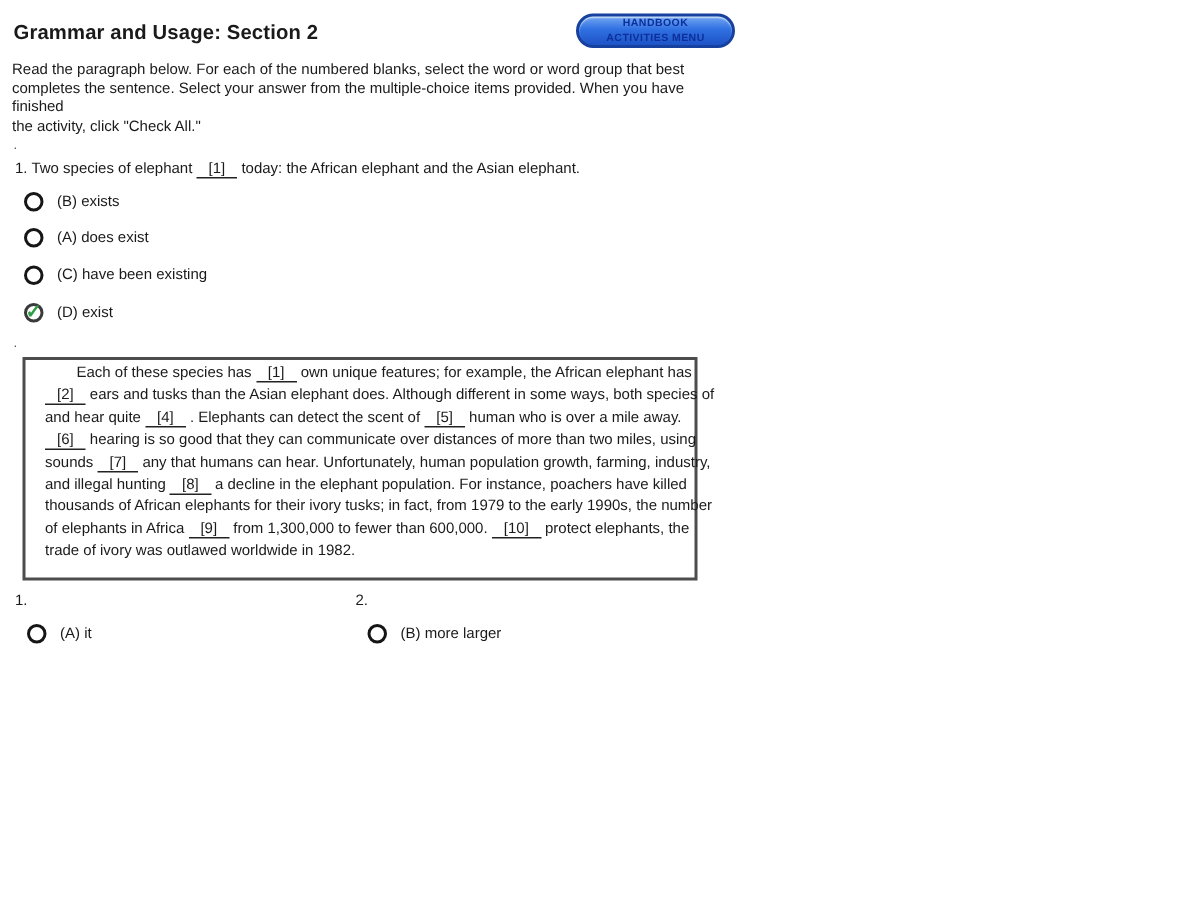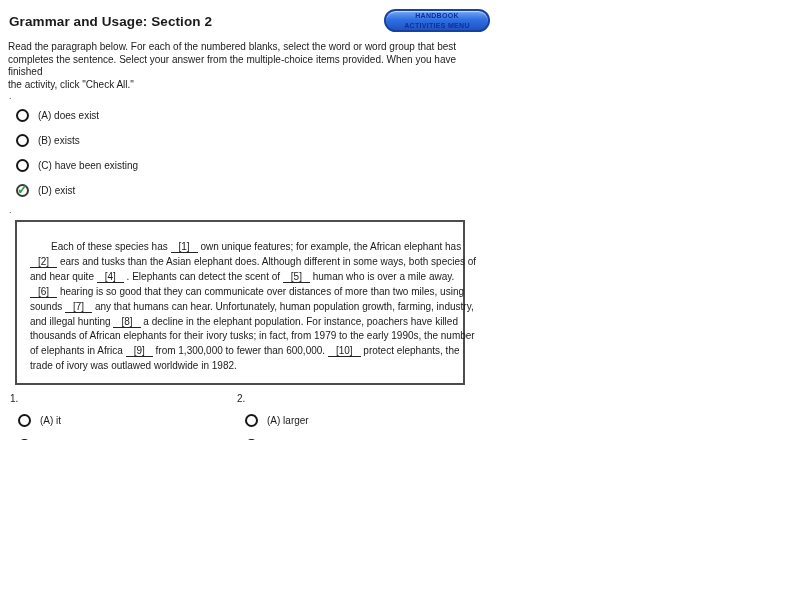--- a/index.html
+++ b/index.html
@@ -46,21 +46,21 @@
   .radio.checked { border-color:#3a3a3a; }
   .check { color:#2f9e44; font-size:13px; font-weight:bold; line-height:1; margin-top:-2px; }
   .option-label { margin-left:9px; font-size:10px; white-space:nowrap; }
 
   .stray2 { margin:7px 0 0 1px; }
 
   
   .passage-box {
     margin:6px 0 0 7px; width:450px;
     border:2px solid #4d4d4d;
-    padding:18px 13px 9px 13px;
+    padding:2px 13px 9px 13px;
     font-size:10px; line-height:14.9px;
   }
   .pline { white-space:nowrap; }
   .pline.indent { padding-left:21px; }
   .blank { border-bottom:1px solid #222; padding:0 8px; }
 
   
   .questions {
     margin:8px 0 0 2px;
     display:grid;
@@ -85,29 +85,30 @@
 
   <div class="instructions">
     <div>Read the paragraph below. For each of the numbered blanks, select the word or word group that best</div>
     <div>completes the sentence. Select your answer from the multiple-choice items provided. When you have finished</div>
     <div>the activity, click "Check All."</div>
   </div>
 
   <div class="stray">.</div>
 
 
+  <div class="example-question">1. Two species of elephant <span class="blank">[1]</span> today: the African elephant and the Asian elephant.</div>
 
   <div>
+    <div class="option-row">
+      <span class="radio"></span>
+      <span class="option-label">(B) exists</span>
+    </div>
     <div class="option-row first">
       <span class="radio"></span>
       <span class="option-label">(A) does exist</span>
-    </div>
-    <div class="option-row">
-      <span class="radio"></span>
-      <span class="option-label">(B) exists</span>
     </div>
     <div class="option-row">
       <span class="radio"></span>
       <span class="option-label">(C) have been existing</span>
     </div>
     <div class="option-row">
       <span class="radio checked">
           <span class="check">✓</span>
         </span>
       <span class="option-label">(D) exist</span>
@@ -143,24 +144,20 @@
       <div class="option-row">
         <span class="radio"></span>
         <span class="option-label">(D) its</span>
       </div>
     </div>
 
     <div class="question">
       <div class="qnum">2.</div>
       <div class="option-row">
         <span class="radio"></span>
-        <span class="option-label">(A) larger</span>
-      </div>
-      <div class="option-row">
-        <span class="radio"></span>
         <span class="option-label">(B) more larger</span>
       </div>
     </div>
 
     <div class="question">
       <div class="qnum">3.</div>
       <div class="option-row">
         <span class="radio"></span>
         <span class="option-label">(A) from are</span>
       </div>

